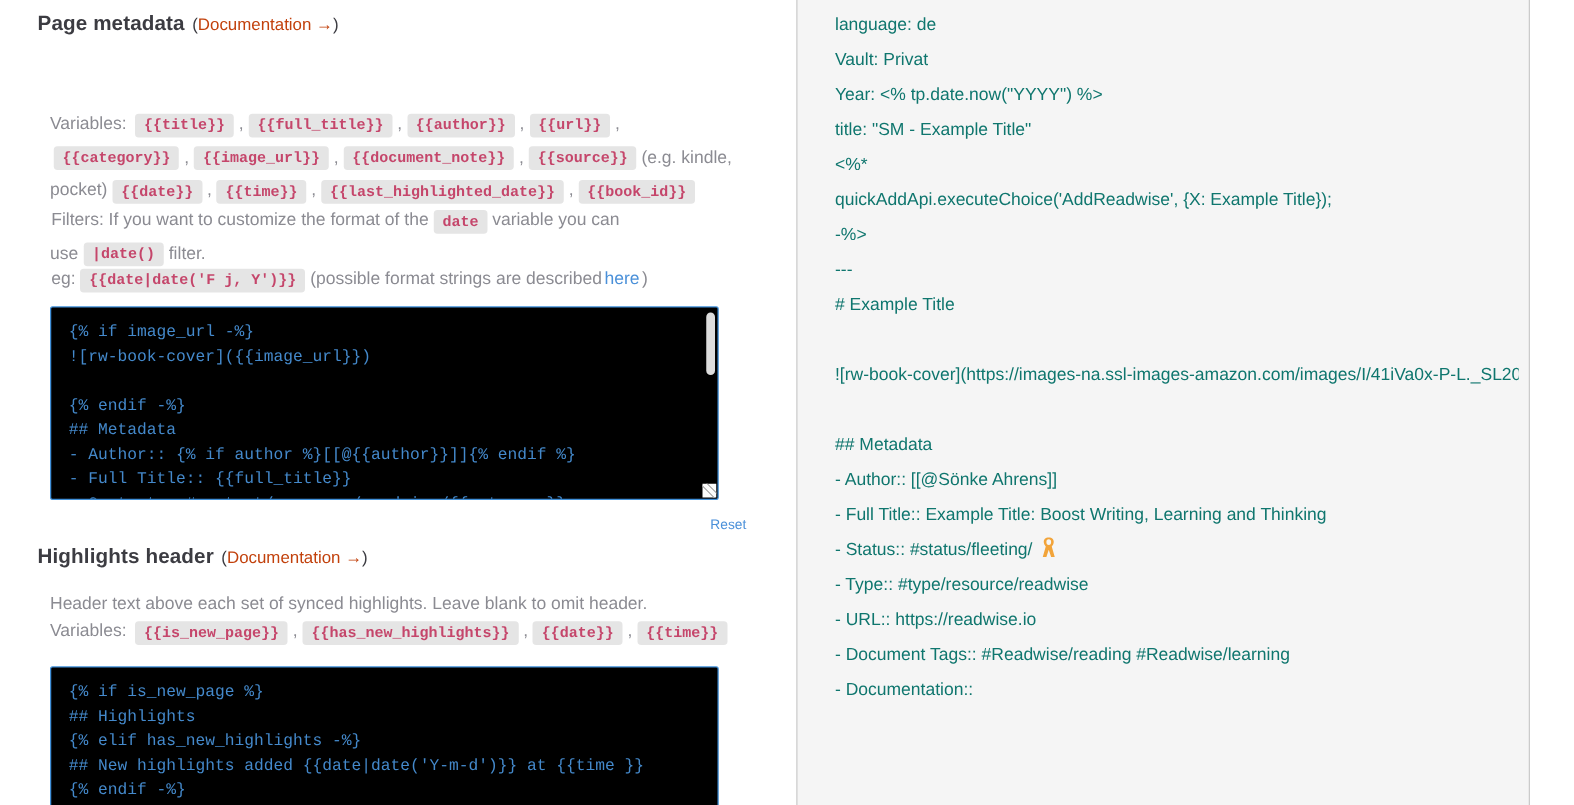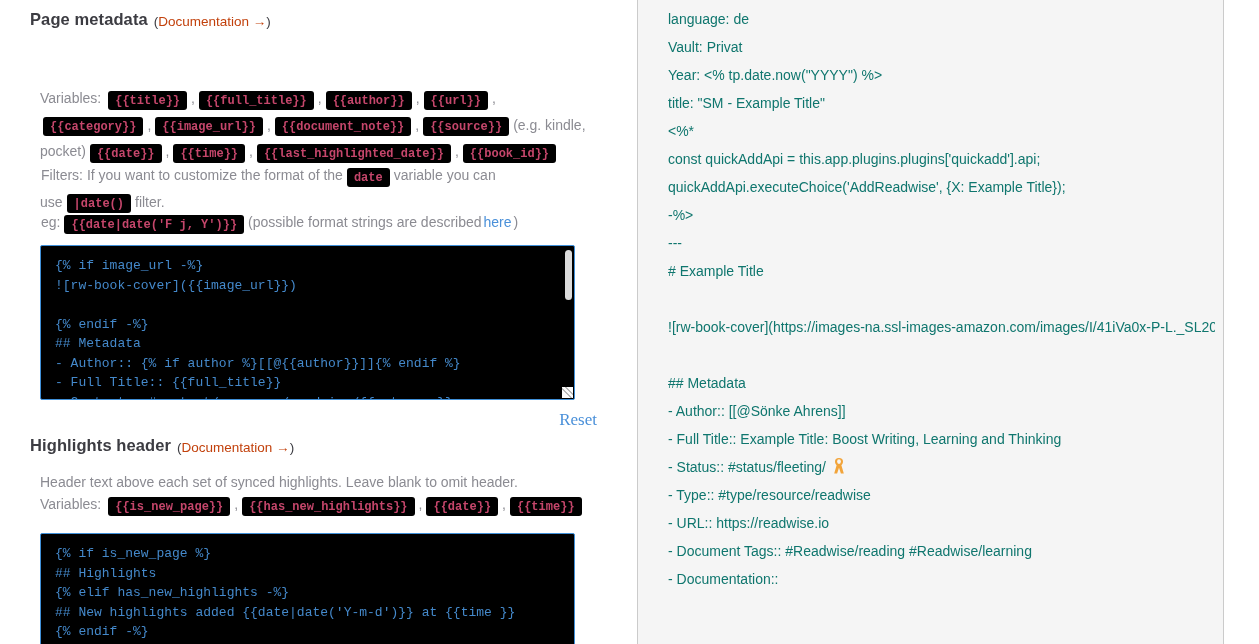--- a/index.html
+++ b/index.html
@@ -3,50 +3,50 @@
 <meta charset="utf-8">
 <style>
   * { margin:0; padding:0; box-sizing:border-box; }
   html,body { width:1259px; height:644px; overflow:hidden; background:#fff;
               font-family:"Liberation Sans", sans-serif; }
   .stage { position:relative; width:1259px; height:644px; overflow:hidden; }
 
   
   .left { position:absolute; left:30px; top:0; width:580px; height:644px; }
 
-  .sec-head { position:absolute; left:0; display:flex; align-items:flex-end; gap:6px; }
+  .sec-head { position:absolute; left:0; display:flex; align-items:center; gap:6px; }
   .sec-title { font-size:16.5px; font-weight:700; color:#3c3c42; letter-spacing:.1px; }
   .doc-wrap { font-size:13.5px; color:#3c3c42; }
   .doc-link { color:#c2410c; text-decoration:none; }
 
   .graytext { color:#8b8b92; font-size:14px; }
 
   .tokrow { position:absolute; left:10px; width:560px; line-height:24.5px; font-size:14px; color:#8b8b92; }
   .varlabel { margin-right:4px; }
   .chip { font-family:"Liberation Mono", monospace; font-size:12px; font-weight:700;
-          color:#c5466b; background:#000000; border-radius:3px; padding:2.5px 7px;
+          color:#c5466b; background:#e5e5e5; border-radius:3px; padding:2.5px 7px;
           margin:0 3px; white-space:nowrap; }
   .tok { margin:0 1px; }
   .ilink { color:#4a90d9; text-decoration:none; margin:0 1px; }
 
   .editor { position:absolute; left:10px; width:535px; background:#000000;
             border:1.5px solid #4090d9; border-radius:2px; overflow:hidden; }
   .editor .code { font-family:"Liberation Mono", monospace; font-size:13px;
                   line-height:19.5px; color:#4489cb; white-space:pre;
                   padding:10px 14px; }
   .scroll-thumb { position:absolute; right:2px; top:4px; width:7px; height:50px;
                   background:#dcdcdc; border-radius:4px; }
   .grip { position:absolute; right:1px; bottom:1px; width:11px; height:11px;
           background:
             linear-gradient(45deg, transparent 0 38%, #b9b9b9 38% 46%, transparent 46% 62%,
                             #b9b9b9 62% 70%, transparent 70%);
           background-color:#fcfcfc; }
 
   .reset-row { position:absolute; left:10px; width:557px; text-align:right; }
-  .reset-link { color:#4a90d9; font-size:17px; text-decoration:none;font-family:Liberation Serif, serif; }
+  .reset-link { color:#4a90d9; font-size:11px; text-decoration:none; }
 
   
   .panel { position:absolute; left:637px; top:-14px; width:587px; height:700px;
            background:#f5f5f5; border:1px solid #cbcbcb; border-radius:6px; }
   .panel-inner { padding:18px 8px 0 30px; }
   .pline { font-size:14px; line-height:28px; min-height:28px; color:#0f766e;
            white-space:pre; overflow:hidden; }
   .ribbon { vertical-align:-3px; margin-left:6px; }
 </style>
 </head>
@@ -111,21 +111,20 @@
 
   </div>
 
   <div class="panel">
     <div class="panel-inner" id="preview">
         <div class="pline">language: de</div>
         <div class="pline">Vault: Privat</div>
         <div class="pline">Year: &lt;% tp.date.now("YYYY") %&gt;</div>
         <div class="pline">title: "SM - Example Title"</div>
         <div class="pline">&lt;%*</div>
-        <div class="pline">const quickAddApi = this.app.plugins.plugins['quickadd'].api;</div>
         <div class="pline">quickAddApi.executeChoice('AddReadwise', {X: Example Title});</div>
         <div class="pline">-%&gt;</div>
         <div class="pline">---</div>
         <div class="pline"># Example Title</div>
         <div class="pline"></div>
         <div class="pline">![rw-book-cover](https://images-na.ssl-images-amazon.com/images/I/41iVa0x-P-L._SL200</div>
         <div class="pline"></div>
         <div class="pline">## Metadata</div>
         <div class="pline">- Author:: [[@Sönke Ahrens]]</div>
         <div class="pline">- Full Title:: Example Title: Boost Writing, Learning and Thinking</div>

